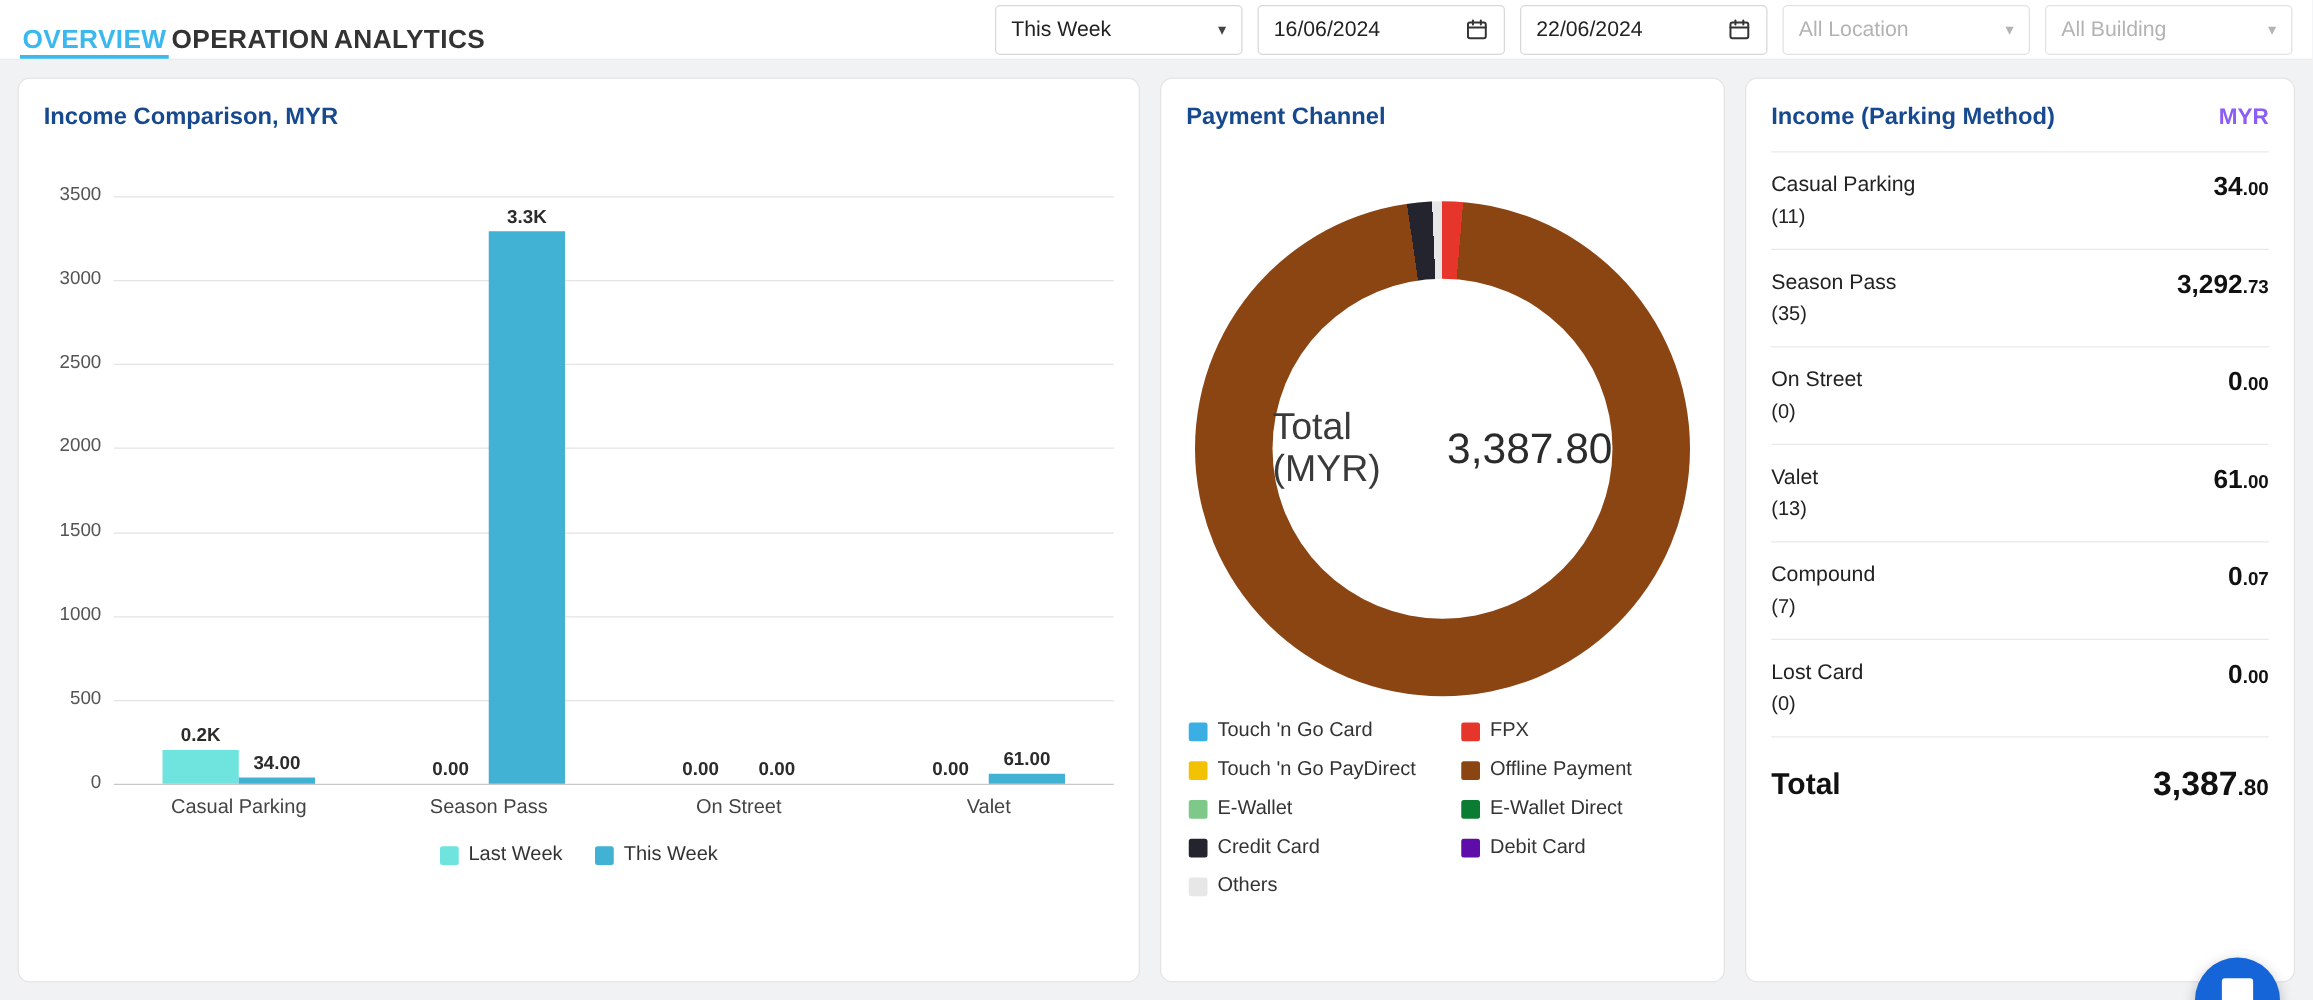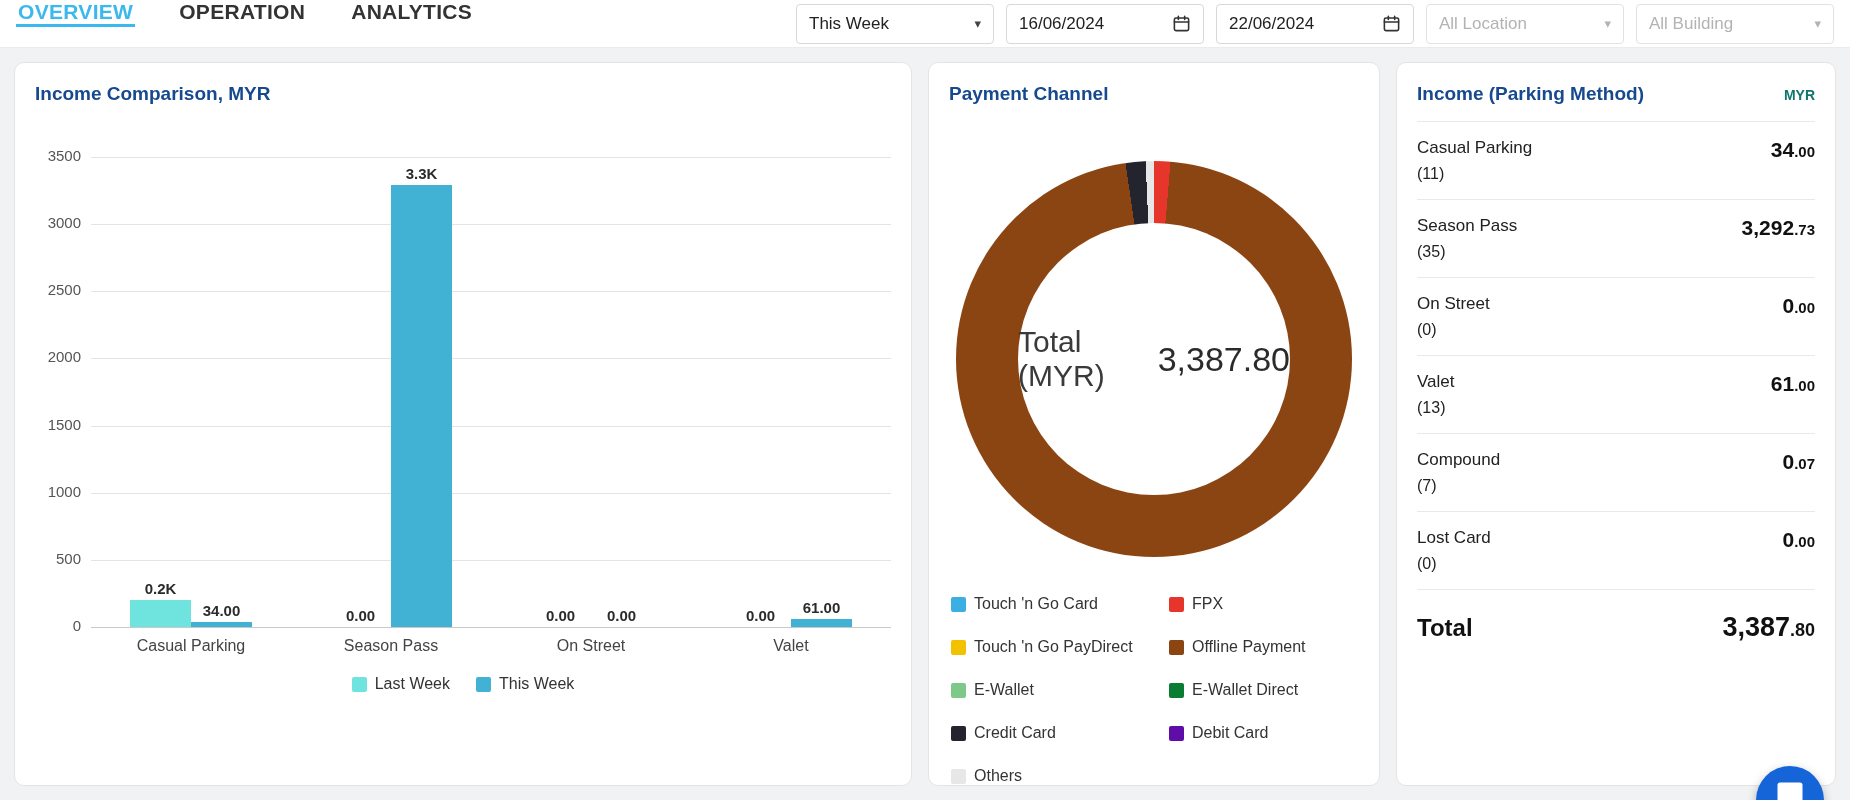--- a/index.html
+++ b/index.html
@@ -11,21 +11,21 @@
   html,body{width:1850px;height:800px}
   body{
     background:#f1f2f4;
     font-family:"Liberation Sans",sans-serif;
     color:#222;
     overflow:hidden;
     position:relative;
   }
   
   .topbar{height:48px;background:#fff;border-bottom:1px solid #ebebeb;display:flex;align-items:center;justify-content:space-between;padding:0 16px}
-  .tabs{display:flex;gap:42px;height:100%;align-items:flex-start}
+  .tabs{display:flex;height:100%;align-items:flex-end}
   .tab{display:flex;align-items:center;font-size:21px;font-weight:600;color:#333;letter-spacing:.3px;border-bottom:3px solid transparent;padding:0 2px;cursor:pointer}
   .tab.active{color:var(--active-tab);border-bottom-color:var(--active-tab)}
   .filters{display:flex;gap:12px;align-items:center}
   .control{width:198px;height:40px;background:#fff;border:1px solid #d8d8d8;border-radius:4px;display:flex;align-items:center;justify-content:space-between;padding:0 12px;font-size:17px;color:#222;cursor:pointer}
   .control .caret{font-size:13px;color:#444;line-height:1}
   .control.disabled{color:#b3b3b3;border-color:#e2e2e2}
   .control.disabled .caret{color:#b3b3b3}
   .cal-icon{flex:none;display:flex}
   
   .content{display:flex;gap:16px;padding:14px}
@@ -51,24 +51,24 @@
   .cat-label{position:absolute;top:480px;font-size:16px;color:#444;white-space:nowrap}
   .chart-legend{display:flex;justify-content:center;gap:26px;margin-top:48px}
   .legend-item{display:flex;align-items:center;gap:8px;font-size:16px;color:#333;cursor:pointer}
   .swatch{width:15px;height:15px;border-radius:2px;display:inline-block;flex:none}
   
   .donut-wrap{display:flex;justify-content:center;margin-top:56px}
   .donut{width:396px;height:396px;border-radius:50%;position:relative;cursor:pointer}
   .hole{position:absolute;inset:62px;background:#fff;border-radius:50%;display:flex;flex-direction:row;align-items:center;justify-content:center;gap:5px}
   .center-label{font-size:30px;color:#3a3a3a}
   .center-value{font-size:34px;color:#2b2b2b}
-  .donut-legend{display:grid;grid-template-columns:218px auto;justify-content:start;row-gap:25px;margin-top:38px;padding-left:2px}
+  .donut-legend{display:grid;grid-template-columns:218px auto;justify-content:start;row-gap:13px;margin-top:19px;padding-left:2px}
   
   .pm-header{display:flex;justify-content:space-between;align-items:baseline;padding-bottom:16px;border-bottom:1px solid #e9e9e9}
-  .pm-currency{font-size:14px;font-weight:700;color:#0f766e}
+  .pm-currency{font-size:18px;font-weight:700;color:#8b5cf6}
   .pm-row{display:flex;justify-content:space-between;align-items:flex-start;padding:16px 0;border-bottom:1px solid #e9e9e9}
   .pm-name{font-size:17px;color:#222;margin-bottom:7px}
   .pm-count{font-size:16px;color:#222}
   .pm-amount{font-weight:700;color:#111;white-space:nowrap}
   .pm-amount .int{font-size:21px}
   .pm-amount .dec{font-size:15px}
   .pm-total{display:flex;justify-content:space-between;align-items:center;padding-top:22px}
   .pm-total-label{font-size:24px;font-weight:700;color:#111}
   .pm-total-amount .int{font-size:27px}
   .pm-total-amount .dec{font-size:18px}

